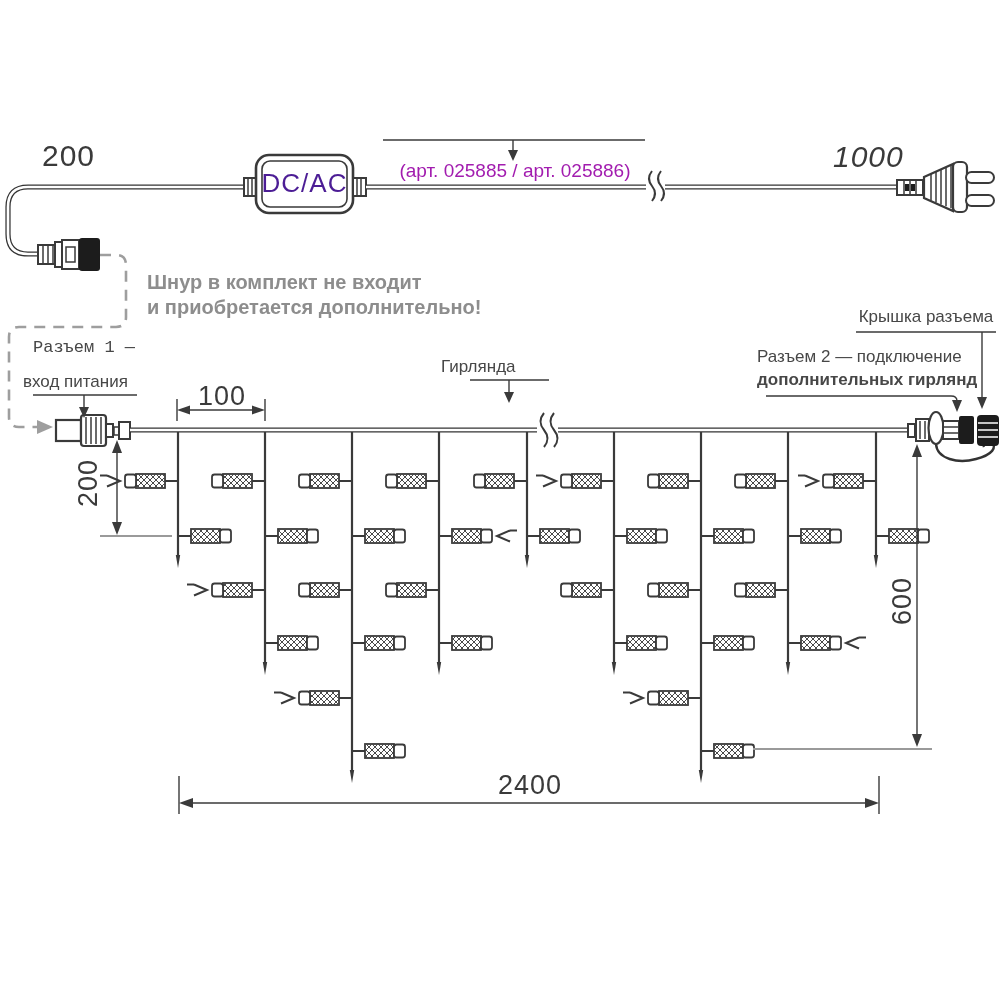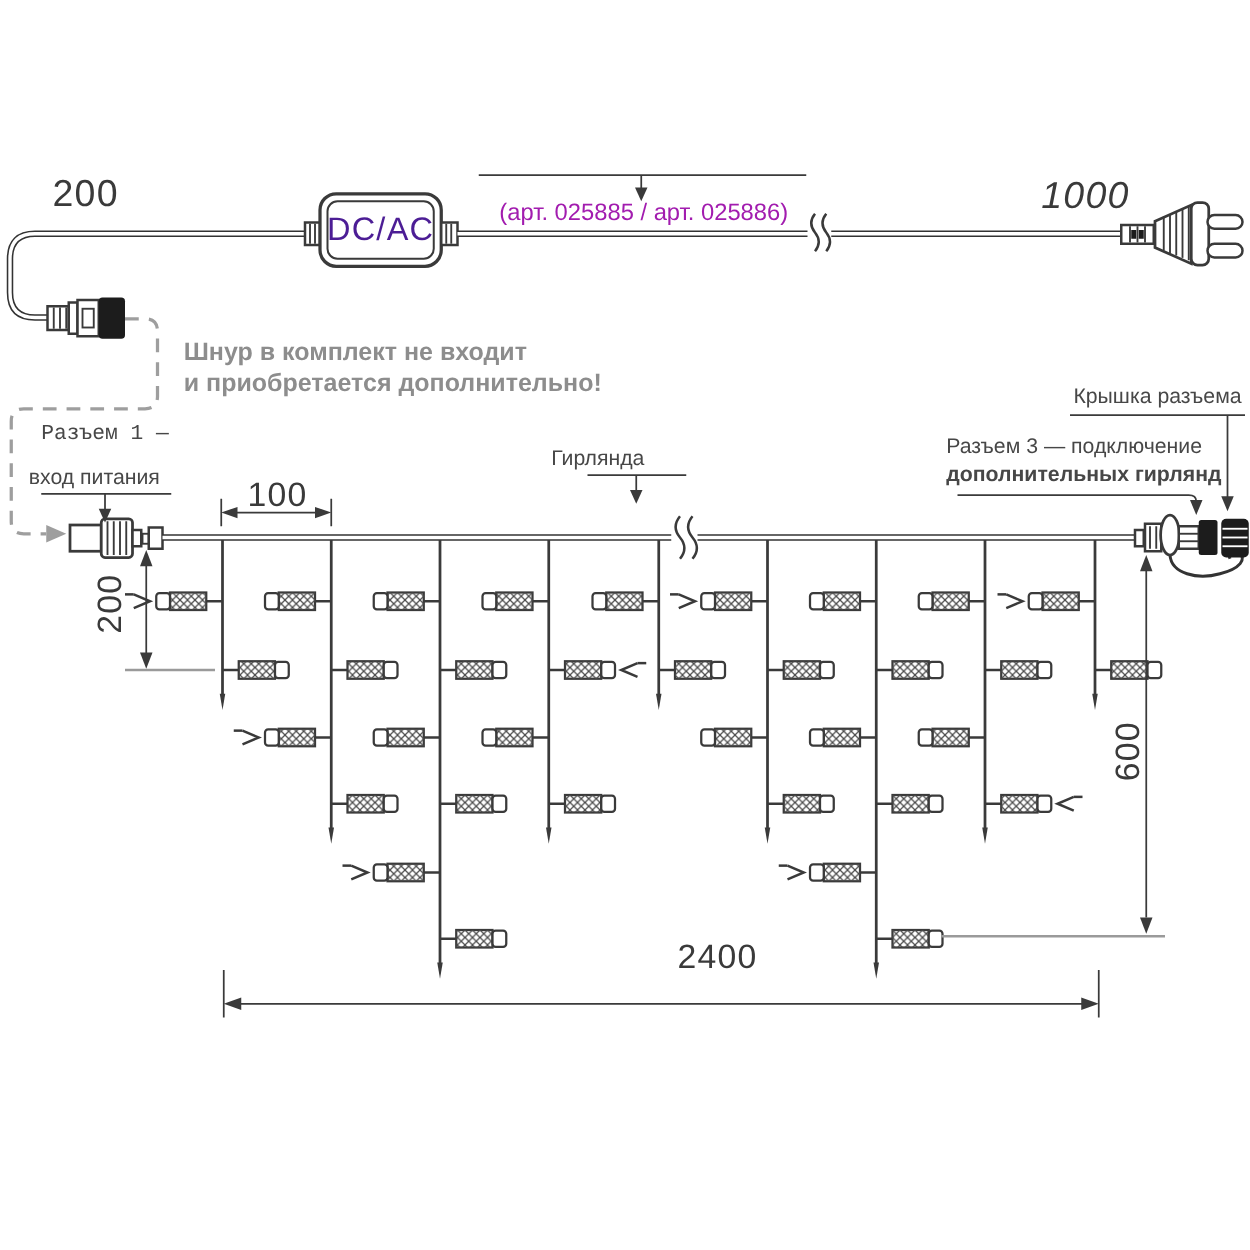--- a/index.html
+++ b/index.html
@@ -482,23 +482,23 @@
 <div class="t subtitle" style="left:330px;top:120px;width:370px;">(арт. 025885 / арт. 025886)</div>
 
 <div class="t note" style="left:147px;top:271px;">Шнур в комплект не входит</div>
 <div class="t note" style="left:147px;top:296px;">и приобретается дополнительно!</div>
 
 <div class="t label" style="left:33px;top:338px;font-family:Liberation Mono, monospace;">Разъем 1 —</div>
 <div class="t label" style="left:23px;top:372px;">вход питания</div>
 
 <div class="t label" style="left:441px;top:357px;">Гирлянда</div>
 
-<div class="t label ctr" style="left:757px;top:347px;width:202px;">Разъем 3 — подключение</div>
+<div class="t label ctr" style="left:757px;top:347px;width:202px;">Разъем 2 — подключение</div>
 <div class="t label ctr" style="left:757px;top:370px;width:202px;font-weight:bold;">дополнительных гирлянд</div>
 
 <div class="t label ctr" style="left:856px;top:307px;width:140px;">Крышка разъема</div>
 
 <div class="t dim ctr" style="left:190px;top:381px;width:64px;">100</div>
 <div class="t dim rot" style="left:48px;top:468px;width:80px;height:30px;">200</div>
 <div class="t dim rot" style="left:862px;top:586px;width:80px;height:30px;">600</div>
-<div class="t dim ctr" style="left:492px;top:750px;width:76px;margin-left:44px;">2400</div>
+<div class="t dim ctr" style="left:492px;top:770px;width:76px;">2400</div>
 
 </div>
 
 </body></html>

